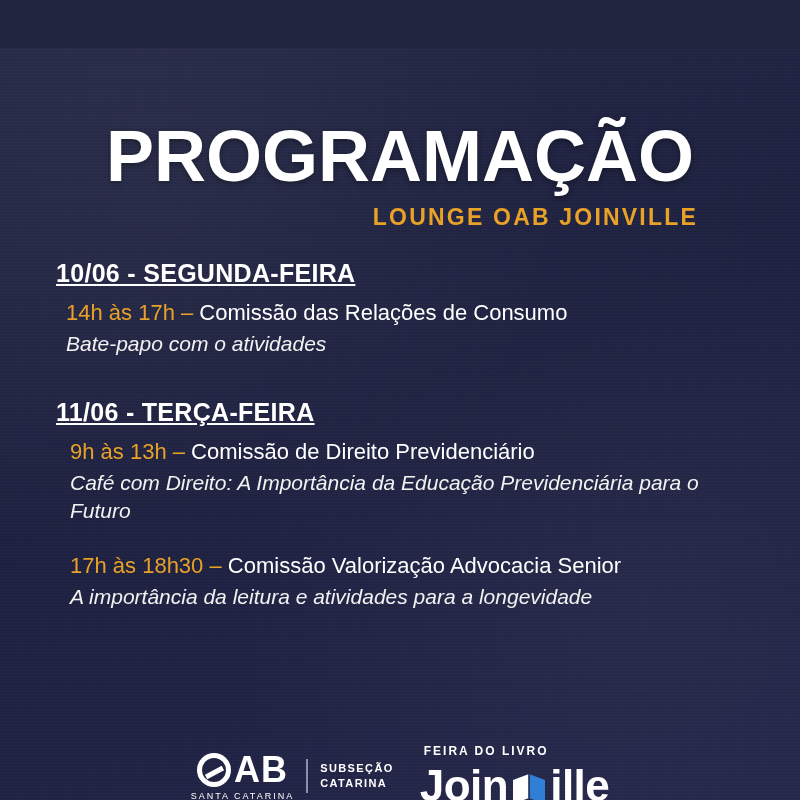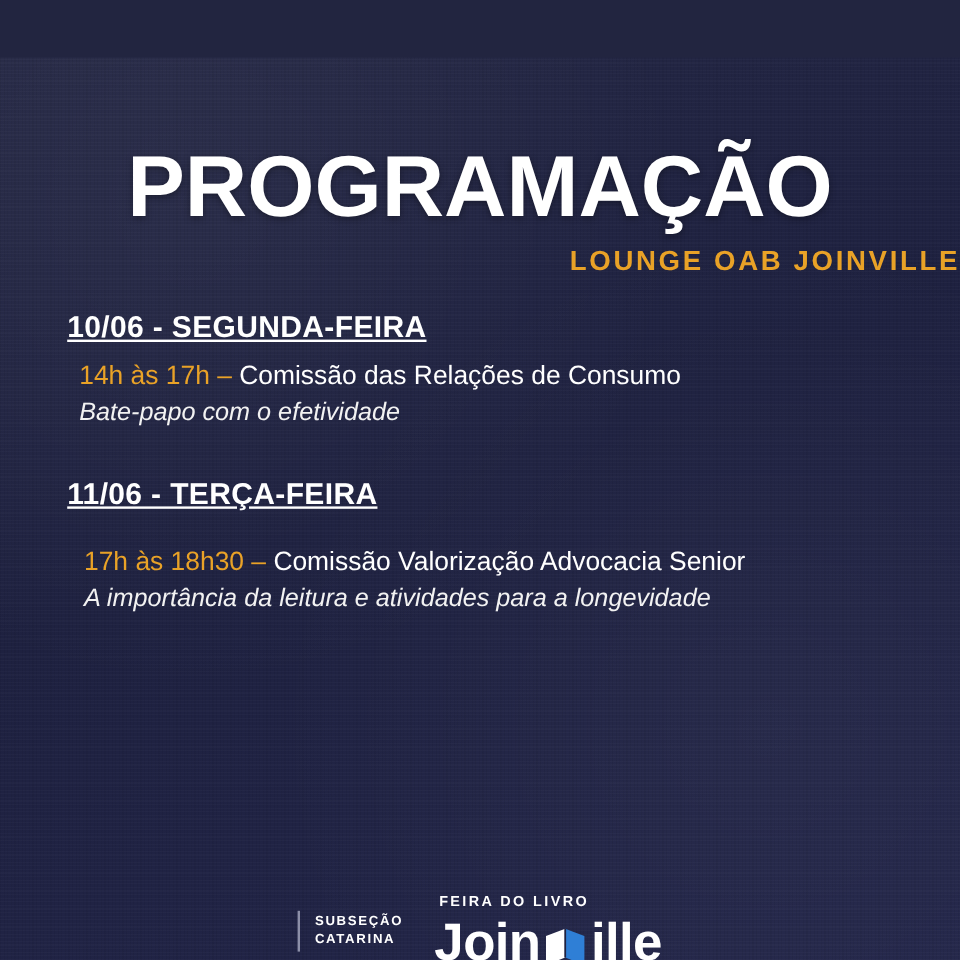--- a/index.html
+++ b/index.html
@@ -38,20 +38,21 @@
     line-height: 1;
     padding-top: 72px;
     text-shadow: 0 2px 6px rgba(0,0,0,0.35);
   }
   .subtitle {
     text-align: right;
     color: #e9a227;
     font-weight: bold;
     font-size: 23px;
     letter-spacing: 2.2px;
+    padding-right: 102px;
     padding-top: 12px;
   }
 
   .schedule { padding: 28px 56px 0 56px; }
 
   .day-header {
     color: #ffffff;
     font-weight: bold;
     font-size: 25px;
     letter-spacing: 0.3px;
@@ -163,43 +164,56 @@
 
     <div class="schedule">
 
       <div class="day-block">
         <div class="day-header">10/06 - SEGUNDA-FEIRA</div>
 
         <div class="session">
           <div class="session-time">
             <span>14h às 17h</span><span class="sep"> – </span><span class="commission">Comissão das Relações de Consumo</span>
           </div>
-          <div class="session-desc">Bate-papo com o efetividade</div>
+          <div class="session-desc">Bate-papo com o atividades</div>
         </div>
 
       </div>
 
       <div class="day-block">
         <div class="day-header">11/06 - TERÇA-FEIRA</div>
 
+        <div class="session indent">
+          <div class="session-time">
+            <span>9h  às  13h</span><span class="sep"> – </span><span class="commission">Comissão de Direito Previdenciário</span>
+          </div>
+          <div class="session-desc">Café com Direito: A Importância da Educação Previdenciária para o Futuro</div>
+        </div>
 
         <div class="session indent" style="margin-top:26px">
           <div class="session-time">
             <span>17h às 18h30</span><span class="sep"> – </span><span class="commission">Comissão Valorização Advocacia Senior</span>
           </div>
           <div class="session-desc">A importância da leitura e atividades para a longevidade</div>
         </div>
       </div>
 
     </div>
   </div>
 
   <div class="footer">
 
     <div class="oab-logo">
+      <div class="oab-mark">
+        <div class="oab-letters">
+          <span class="oab-o"></span>
+            <span>AB</span>
+        </div>
+        <div class="oab-state">SANTA CATARINA</div>
+      </div>
       <div class="oab-div"></div>
       <div class="oab-sub">
         <div>SUBSEÇÃO</div>
         <div>CATARINA</div>
       </div>
     </div>
 
     <div class="feira-logo">
       <div class="feira-top">FEIRA DO LIVRO</div>
       <div class="feira-main">

